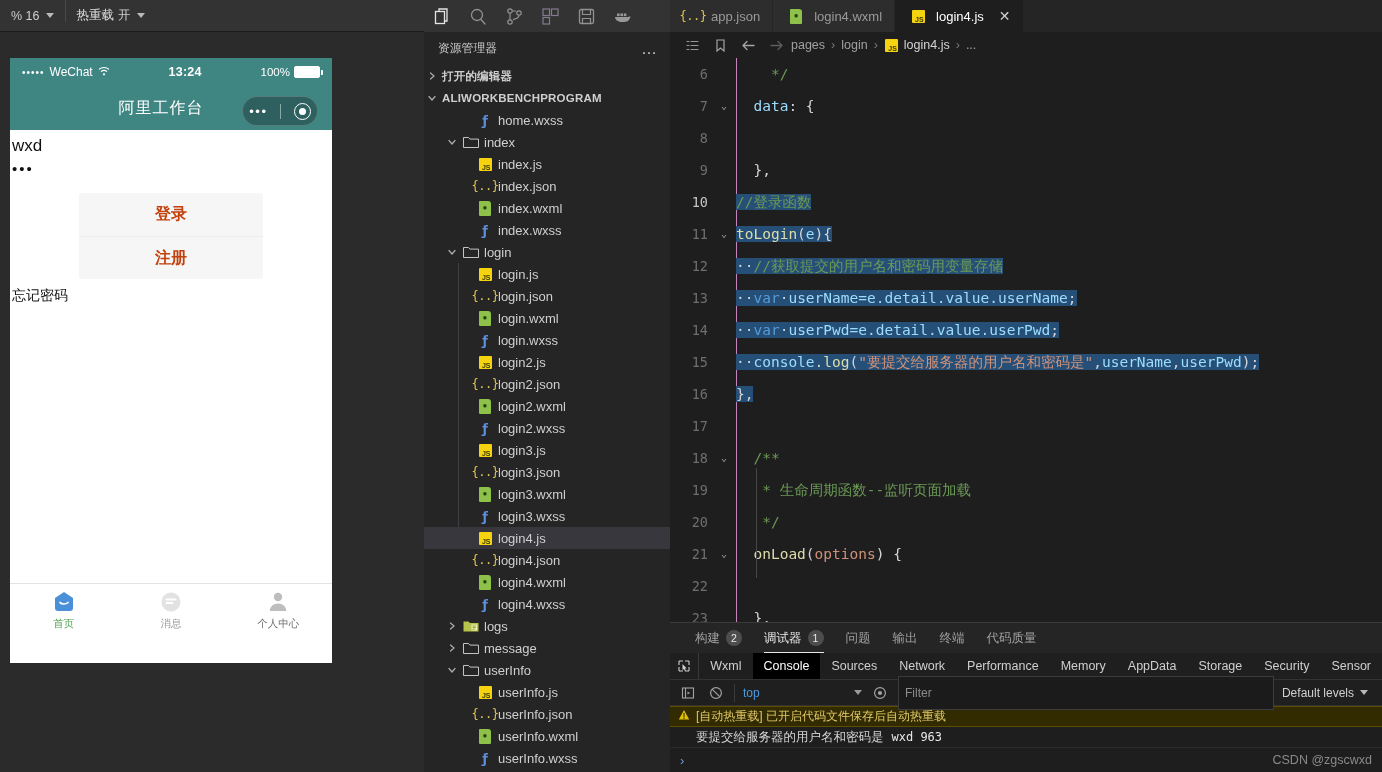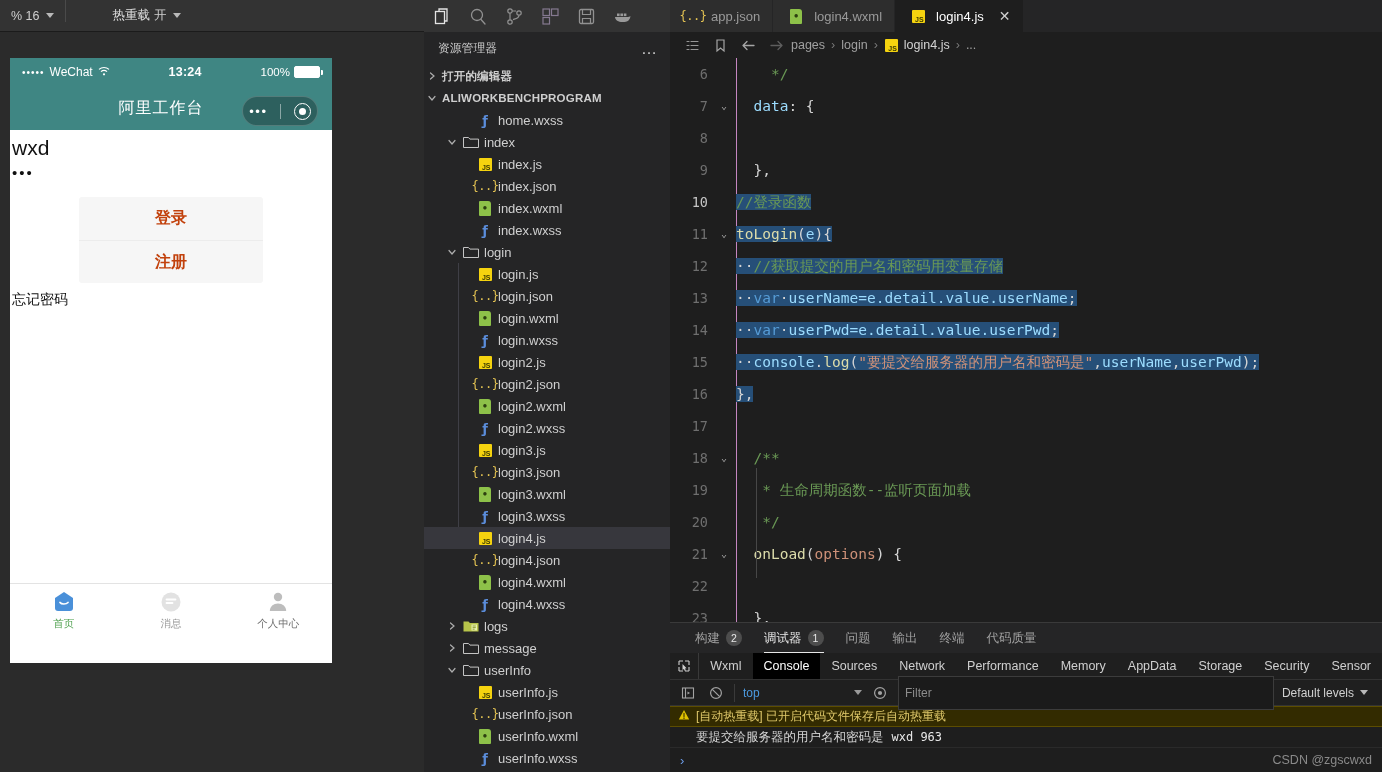--- a/index.html
+++ b/index.html
@@ -26,21 +26,21 @@
   .tb-left {
     display: flex; align-items: flex-start; height: 32px;
   }
   .tb-item {
     display: flex; align-items: center; gap: 4px;
     height: 32px; padding: 0 11px;
     color: #cfcfcf; font-size: 12.5px;
     white-space: nowrap;
   }
   .tb-sep { width: 1px; height: 22px; background: #4a4a4a; }
-  .tb-red { color: #e0e0e0; margin-left: 36px; }
+  .tb-red { color: #e0e0e0; }
   .caret-d {
     width: 0; height: 0; margin-left: 2px;
     border-left: 4px solid transparent;
     border-right: 4px solid transparent;
     border-top: 5px solid #b9b9b9;
   }
   .tb-mid { flex: 1; }
   .tb-icons {
     display: flex; align-items: center; gap: 22px;
     padding-right: 18px;
@@ -94,21 +94,21 @@
   .caps-div { width: 1px; height: 15px; background: rgba(255,255,255,.45); }
   .caps-circle {
     width: 17px; height: 17px; border-radius: 50%;
     border: 1.8px solid #fff;
     display: flex; align-items: center; justify-content: center;
   }
   .caps-circle i { width: 7px; height: 7px; border-radius: 50%; background: #fff; display: block; }
 
   .ph-body { background: #fff; height: 505px; position: relative; }
   .ph-input {
-    font-size: 21px; color: #111; padding: 6px 0 0 2px;
+    font-size: 17px; color: #111; padding: 6px 0 0 2px;
     font-family: "Liberation Sans", sans-serif;
   }
   .ph-pwd { font-size: 15px; color: #111; padding: 4px 0 0 2px; letter-spacing: 2px; }
   .btn-card {
     margin: 16px auto 0 auto;
     width: 184px; background: #f6f6f6;
     border-radius: 3px;
   }
   .btn-card .b {
     height: 43px; display: flex; align-items: center; justify-content: center;

